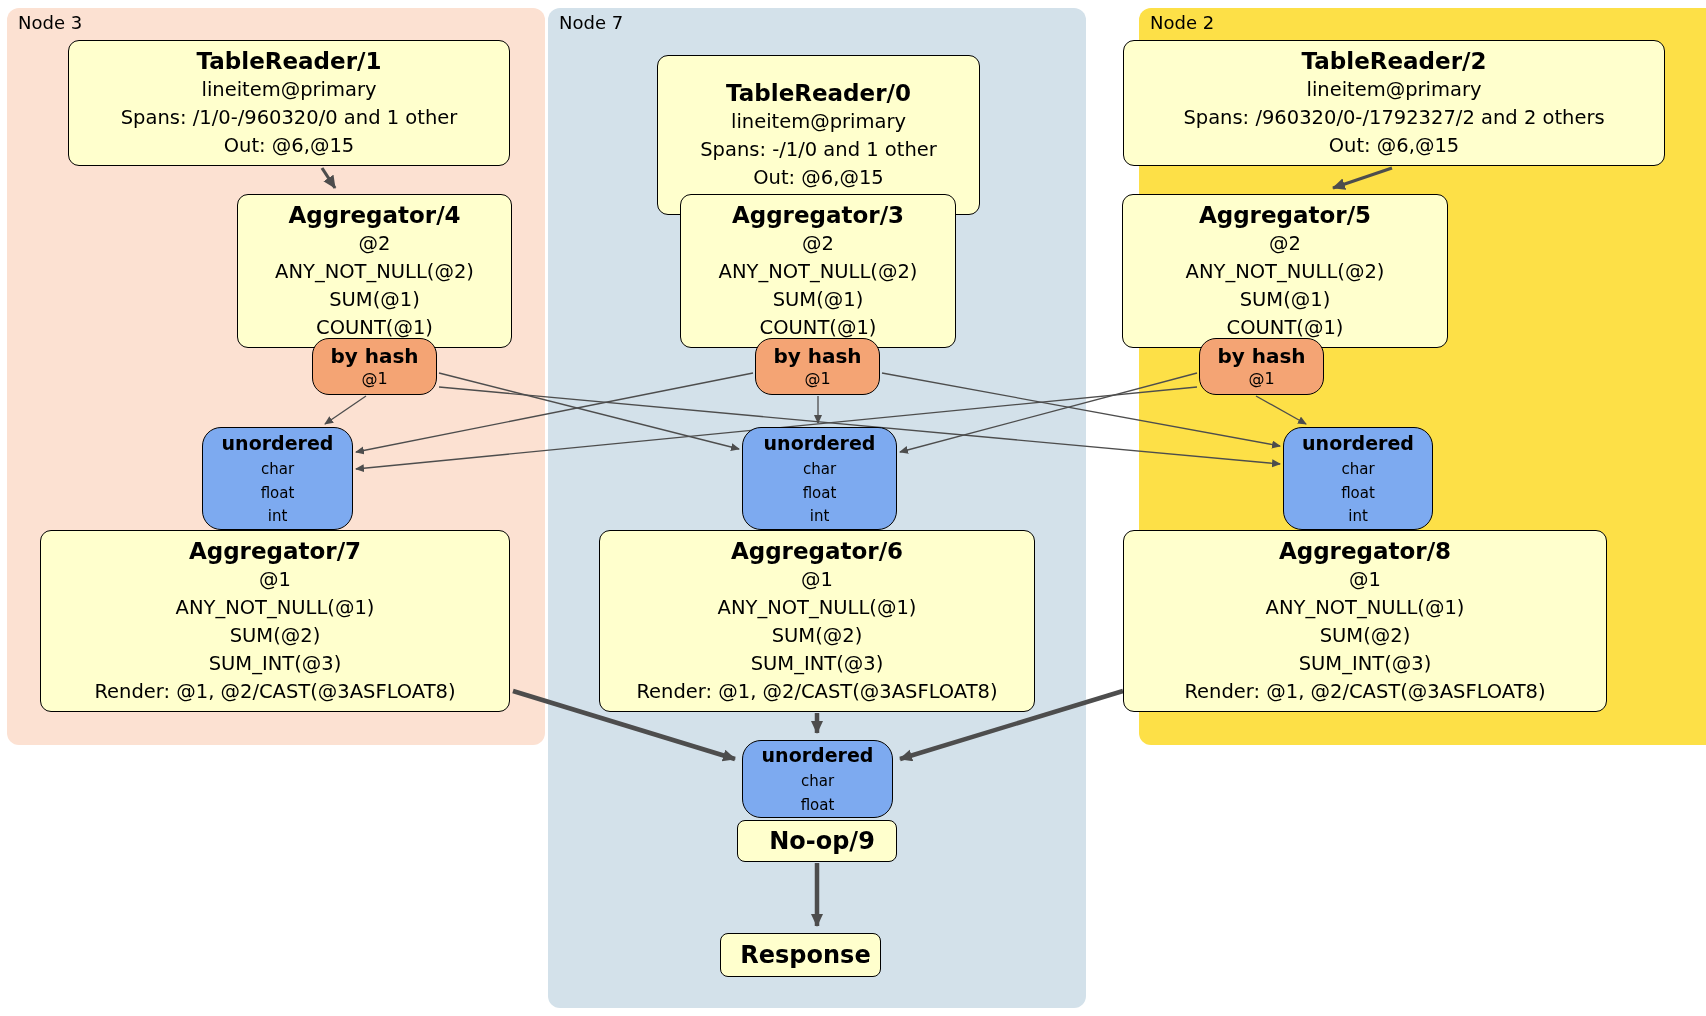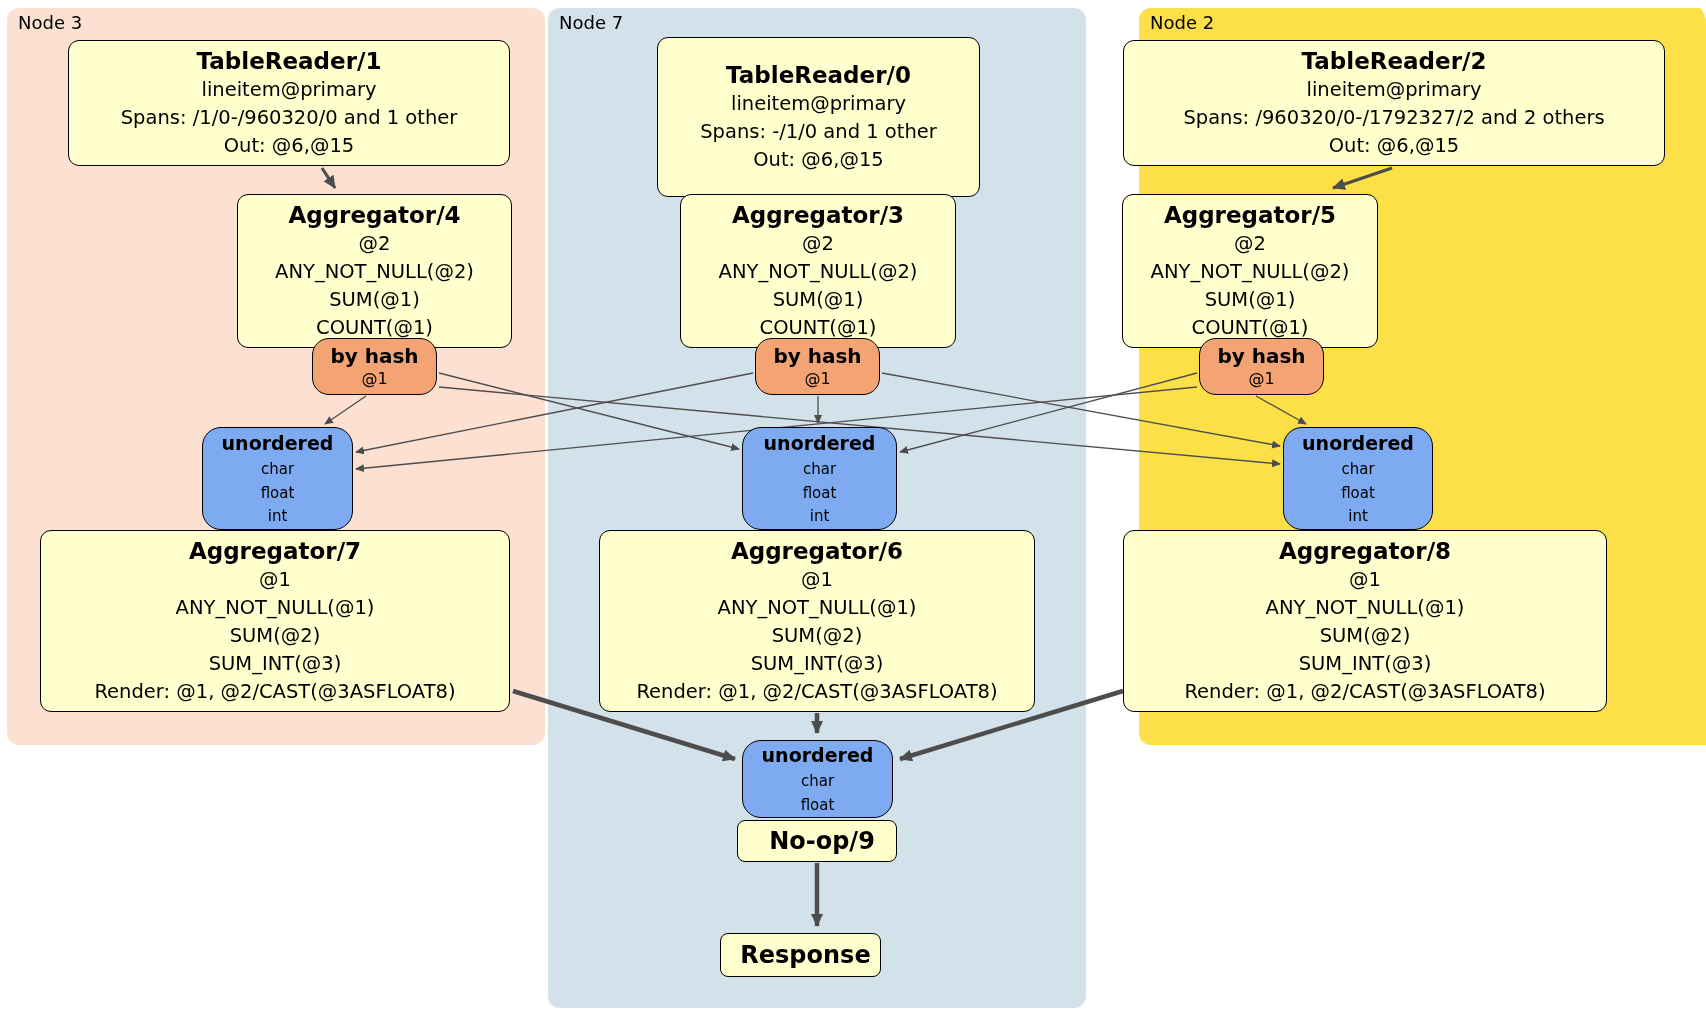--- a/index.html
+++ b/index.html
@@ -1,20 +1,19 @@
 <!DOCTYPE html>
 <html><head>
 <meta charset="utf-8">
 <style>
   html,body { margin:0; padding:0; background:#ffffff; }
   .stage {
     position:relative; width:1706px; height:1016px; background:#ffffff;
     font-family:"DejaVu Sans", "Liberation Sans", sans-serif; color:#000;
     overflow:hidden;
-    border-radius:23px;
   }
   .panel { position:absolute; border-radius:12px; z-index:0; }
   .panel-label { position:absolute; top:4px; left:11px; font-size:18px; color:#000; white-space:nowrap; }
   #panel-node3 { left:7px;    top:8px; width:538px; height:737px; background:#fce1d2; }
   #panel-node1 { left:548px;  top:8px; width:538px; height:1000px; background:#d3e1ea; }
   #panel-node2 { left:1139px; top:8px; width:603px; height:737px; background:#fde047; }
 
   svg.edges { position:absolute; left:0; top:0; z-index:1; }
 
   .box {
@@ -33,25 +32,25 @@
 
   .sync { background:#7daaf0; border-radius:19px; z-index:3; }
   .sync .title { font-weight:bold; font-size:19px; line-height:1.55; }
   .sync .line  { font-size:15px; line-height:1.55; }
 
   .mini { border-radius:8px; z-index:3;padding-left:10px; }
   .mini .title { font-weight:bold; font-size:24px; line-height:1.2; }
 
   
   #tr1  { left:68px;   top:40px;  width:442px; height:126px; }
-  #tr0  { left:657px;  top:37px;  width:323px; height:160px;text-align:center; }
+  #tr0  { left:657px;  top:55px;  width:323px; height:160px;text-align:center; }
   #tr2  { left:1123px; top:40px;  width:542px; height:126px; }
   #agg4 { left:237px;  top:194px; width:275px; height:154px; }
   #agg3 { left:680px;  top:194px; width:276px; height:154px; }
-  #agg5 { left:1122px; top:194px; width:256px; height:154px; }
+  #agg5 { left:1122px; top:194px; width:326px; height:154px; }
   #rt4  { left:312px;  top:338px; width:125px; height:57px; }
   #rt3  { left:755px;  top:338px; width:125px; height:57px; }
   #rt5  { left:1199px; top:338px; width:125px; height:57px; }
   #sy7  { left:202px;  top:427px; width:151px; height:103px; }
   #sy6  { left:742px;  top:427px; width:155px; height:103px; }
   #sy8  { left:1283px; top:427px; width:150px; height:103px; }
   #agg7 { left:40px;   top:530px; width:470px; height:182px; }
   #agg6 { left:599px;  top:530px; width:436px; height:182px; }
   #agg8 { left:1123px; top:530px; width:484px; height:182px; }
   #syf  { left:742px;  top:740px; width:151px; height:78px; }

